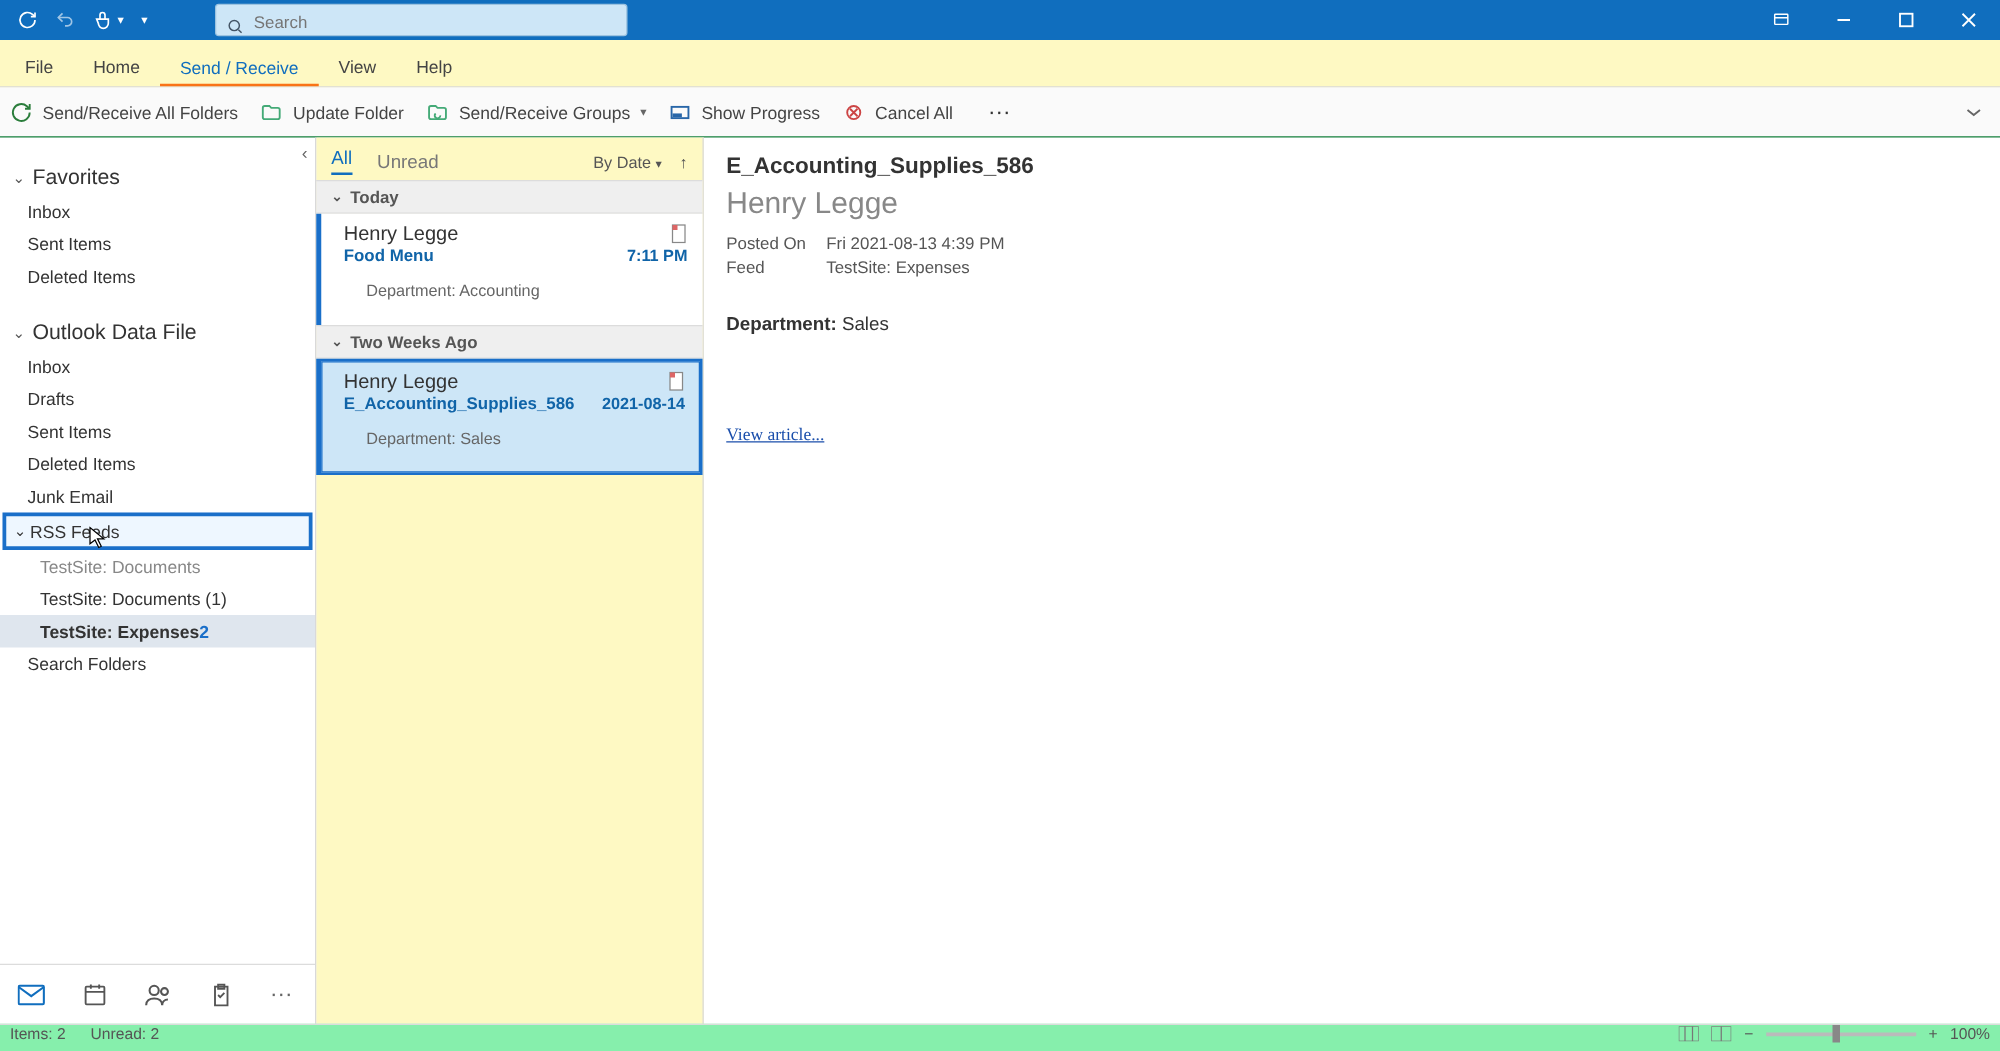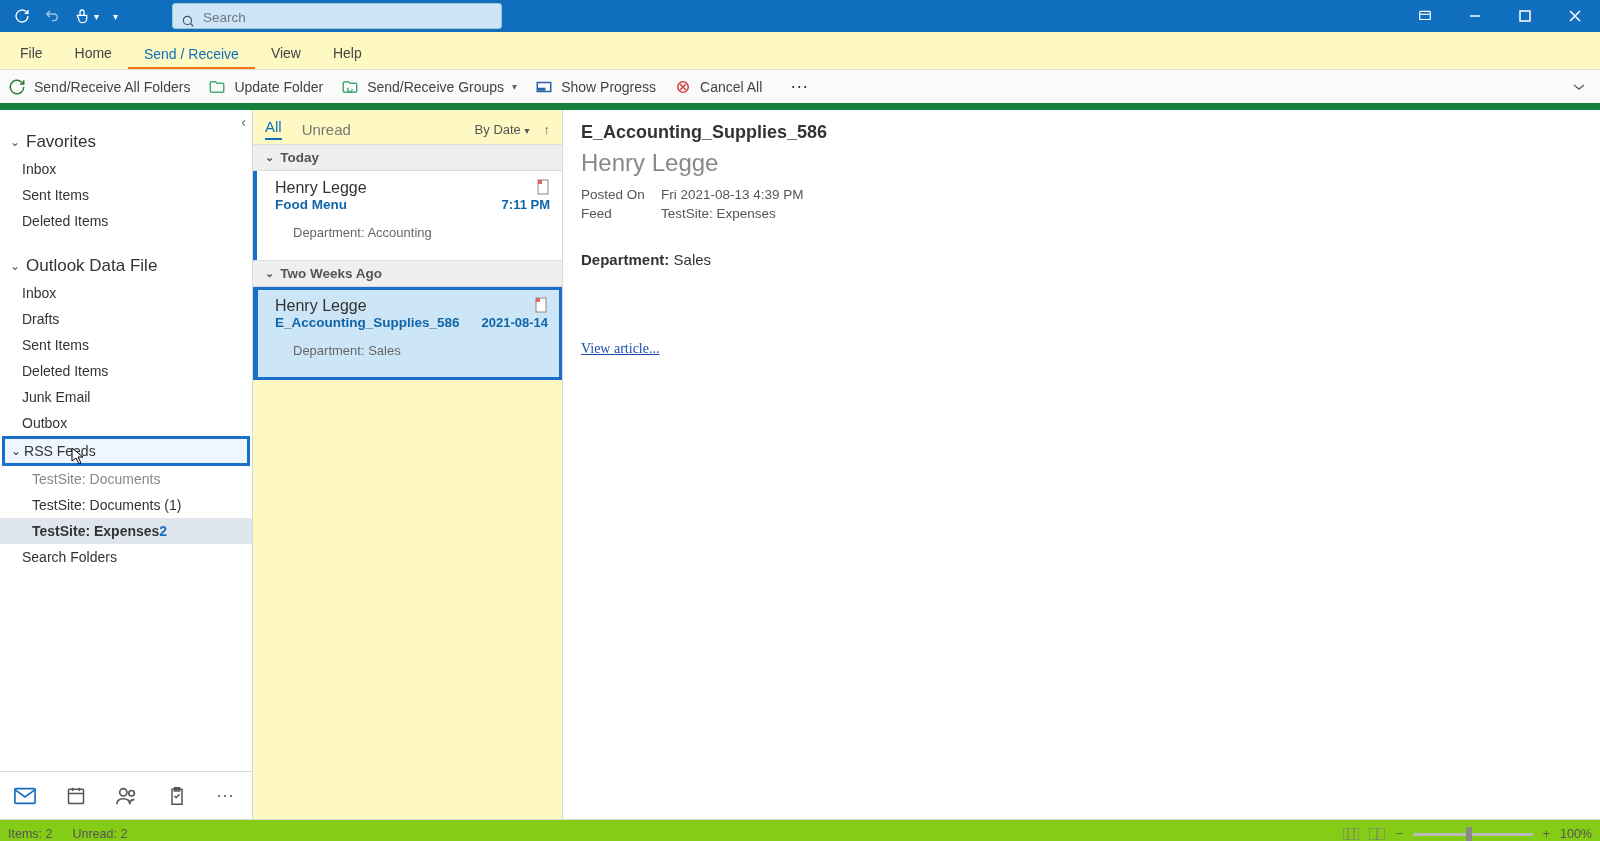--- a/index.html
+++ b/index.html
@@ -11,21 +11,21 @@
   .searchbox { margin-left:40px; width:330px; height:26px; background:#cde6f7; border-radius:3px; display:flex; align-items:flex-end; padding:0 8px; gap:8px; color:#106ebe; border:1px solid #9cc3e0;}
   .searchbox input { flex:1; border:none; background:transparent; outline:none; font-size:13.5px; height:22px;}
   .titlebar .spacer { flex:1;}
   .winbtns { display:flex; align-items:center; gap:0;}
   .winbtns .btn {width:50px; height:32px; display:flex; align-items:center; justify-content:center; color:#fff;}
   
   .menubar { height:38px; display:flex; align-items:flex-end; padding:0 4px; border-bottom:1px solid #d9d9d9; background:#fef9c3;}
   .menubar .tab { padding:8px 16px 8px; font-size:14px; color:#444; cursor:default;}
   .menubar .tab.active { color:#106ebe; border-bottom:2px solid #f97316; padding-bottom:5px; font-weight:400;}
   
-  .ribbon { height:40px; border-bottom:7px solid #15803d; background:#fafafa; display:flex; align-items:center; padding:0 8px; gap:18px;}
+  .ribbon { height:40px; border-bottom:1px solid #15803d; background:#fafafa; display:flex; align-items:center; padding:0 8px; gap:18px;}
   .ribbon .btn { display:flex; align-items:center; gap:8px; color:#444; font-size:14px;}
   .ribbon .icon { width:18px; height:18px; display:inline-block;}
   .ribbon .more { font-size:18px; padding:0 10px;}
   .ribbon-right { margin-left:auto; color:#666; padding-right:6px;}
   
   .body { display:flex; height:709px; }
   .sidebar { width:253px; border-right:1px solid #d9d9d9; display:flex; flex-direction:column; position:relative;}
   .collapse-arrow { position:absolute; right:6px; top:4px; color:#666; font-size:14px;}
   .navlist { flex:1; overflow:hidden; padding-top:18px;}
   .section-hdr { display:flex; align-items:center; gap:4px; padding:4px 10px; font-size:17px; color:#333; font-weight:400;}
@@ -52,21 +52,21 @@
   .msg .preview { color:#666; font-size:13px; margin-top:1px;}
   .msg .attach { position:absolute; top:8px; right:12px;}
   
   .preview { flex:1; padding:12px 18px; overflow:auto;}
   .preview h1 { font-size:18px; font-weight:600; color:#333;}
   .preview h2 { font-size:24px; font-weight:400; color:#888; margin-top:6px;}
   .preview .meta { margin-top:10px; font-size:13.5px; color:#555; display:grid; grid-template-columns:80px auto; row-gap:4px;}
   .preview .bodytxt { margin-top:30px; font-size:15px; color:#333;}
   .preview a.link { display:inline-block; margin-top:73px; color:#1a4eab; text-decoration:underline;font-family:Liberation Serif, serif;}
   
-  .statusbar { position:absolute; bottom:0; left:0; right:0; height:22px; background:#84cc16; border-top:1px solid #dcdcdc; display:flex; align-items:flex-end; padding:0 8px; font-size:12.5px; color:#555;}
+  .statusbar { position:absolute; bottom:0; left:0; right:0; height:22px; background:#86efac; border-top:1px solid #dcdcdc; display:flex; align-items:flex-start; padding:0 8px; font-size:12.5px; color:#555;}
   .statusbar .right { margin-left:auto; display:flex; gap:10px; align-items:center;}
   .slider { width:120px; height:3px; background:#bbb; position:relative;}
   .slider .thumb { width:6px; height:14px; background:#888; position:absolute; top:-6px; left:53px;}
   svg { display:block; }
 </style>
 </head>
 <body>
 
 <div class="titlebar">
   <div class="qat">
@@ -219,23 +219,20 @@
           <span>Drafts</span>
         </div>
       <div class="navitem">
           <span>Sent Items</span>
         </div>
       <div class="navitem">
           <span>Deleted Items</span>
         </div>
       <div class="navitem">
           <span>Junk Email</span>
-        </div>
-      <div class="navitem">
-          <span>Outbox</span>
         </div>
 
       <div class="highlighted" style="padding:4px 6px; display:flex; align-items:center; gap:3px; position:relative;">
         <span class="chev" style="font-size:12px">⌄</span>
         <span>RSS Feeds</span>
         <span style="position:absolute;left:66px;top:8px">
           <svg width="14" height="18" viewBox="0 0 14 18">
               <path d="M1 1 L1 14 L5 11 L8 17 L10 16 L7 10 L12 10 Z" fill="#fff" stroke="#000" stroke-width="1"></path>
             </svg>
         </span>

